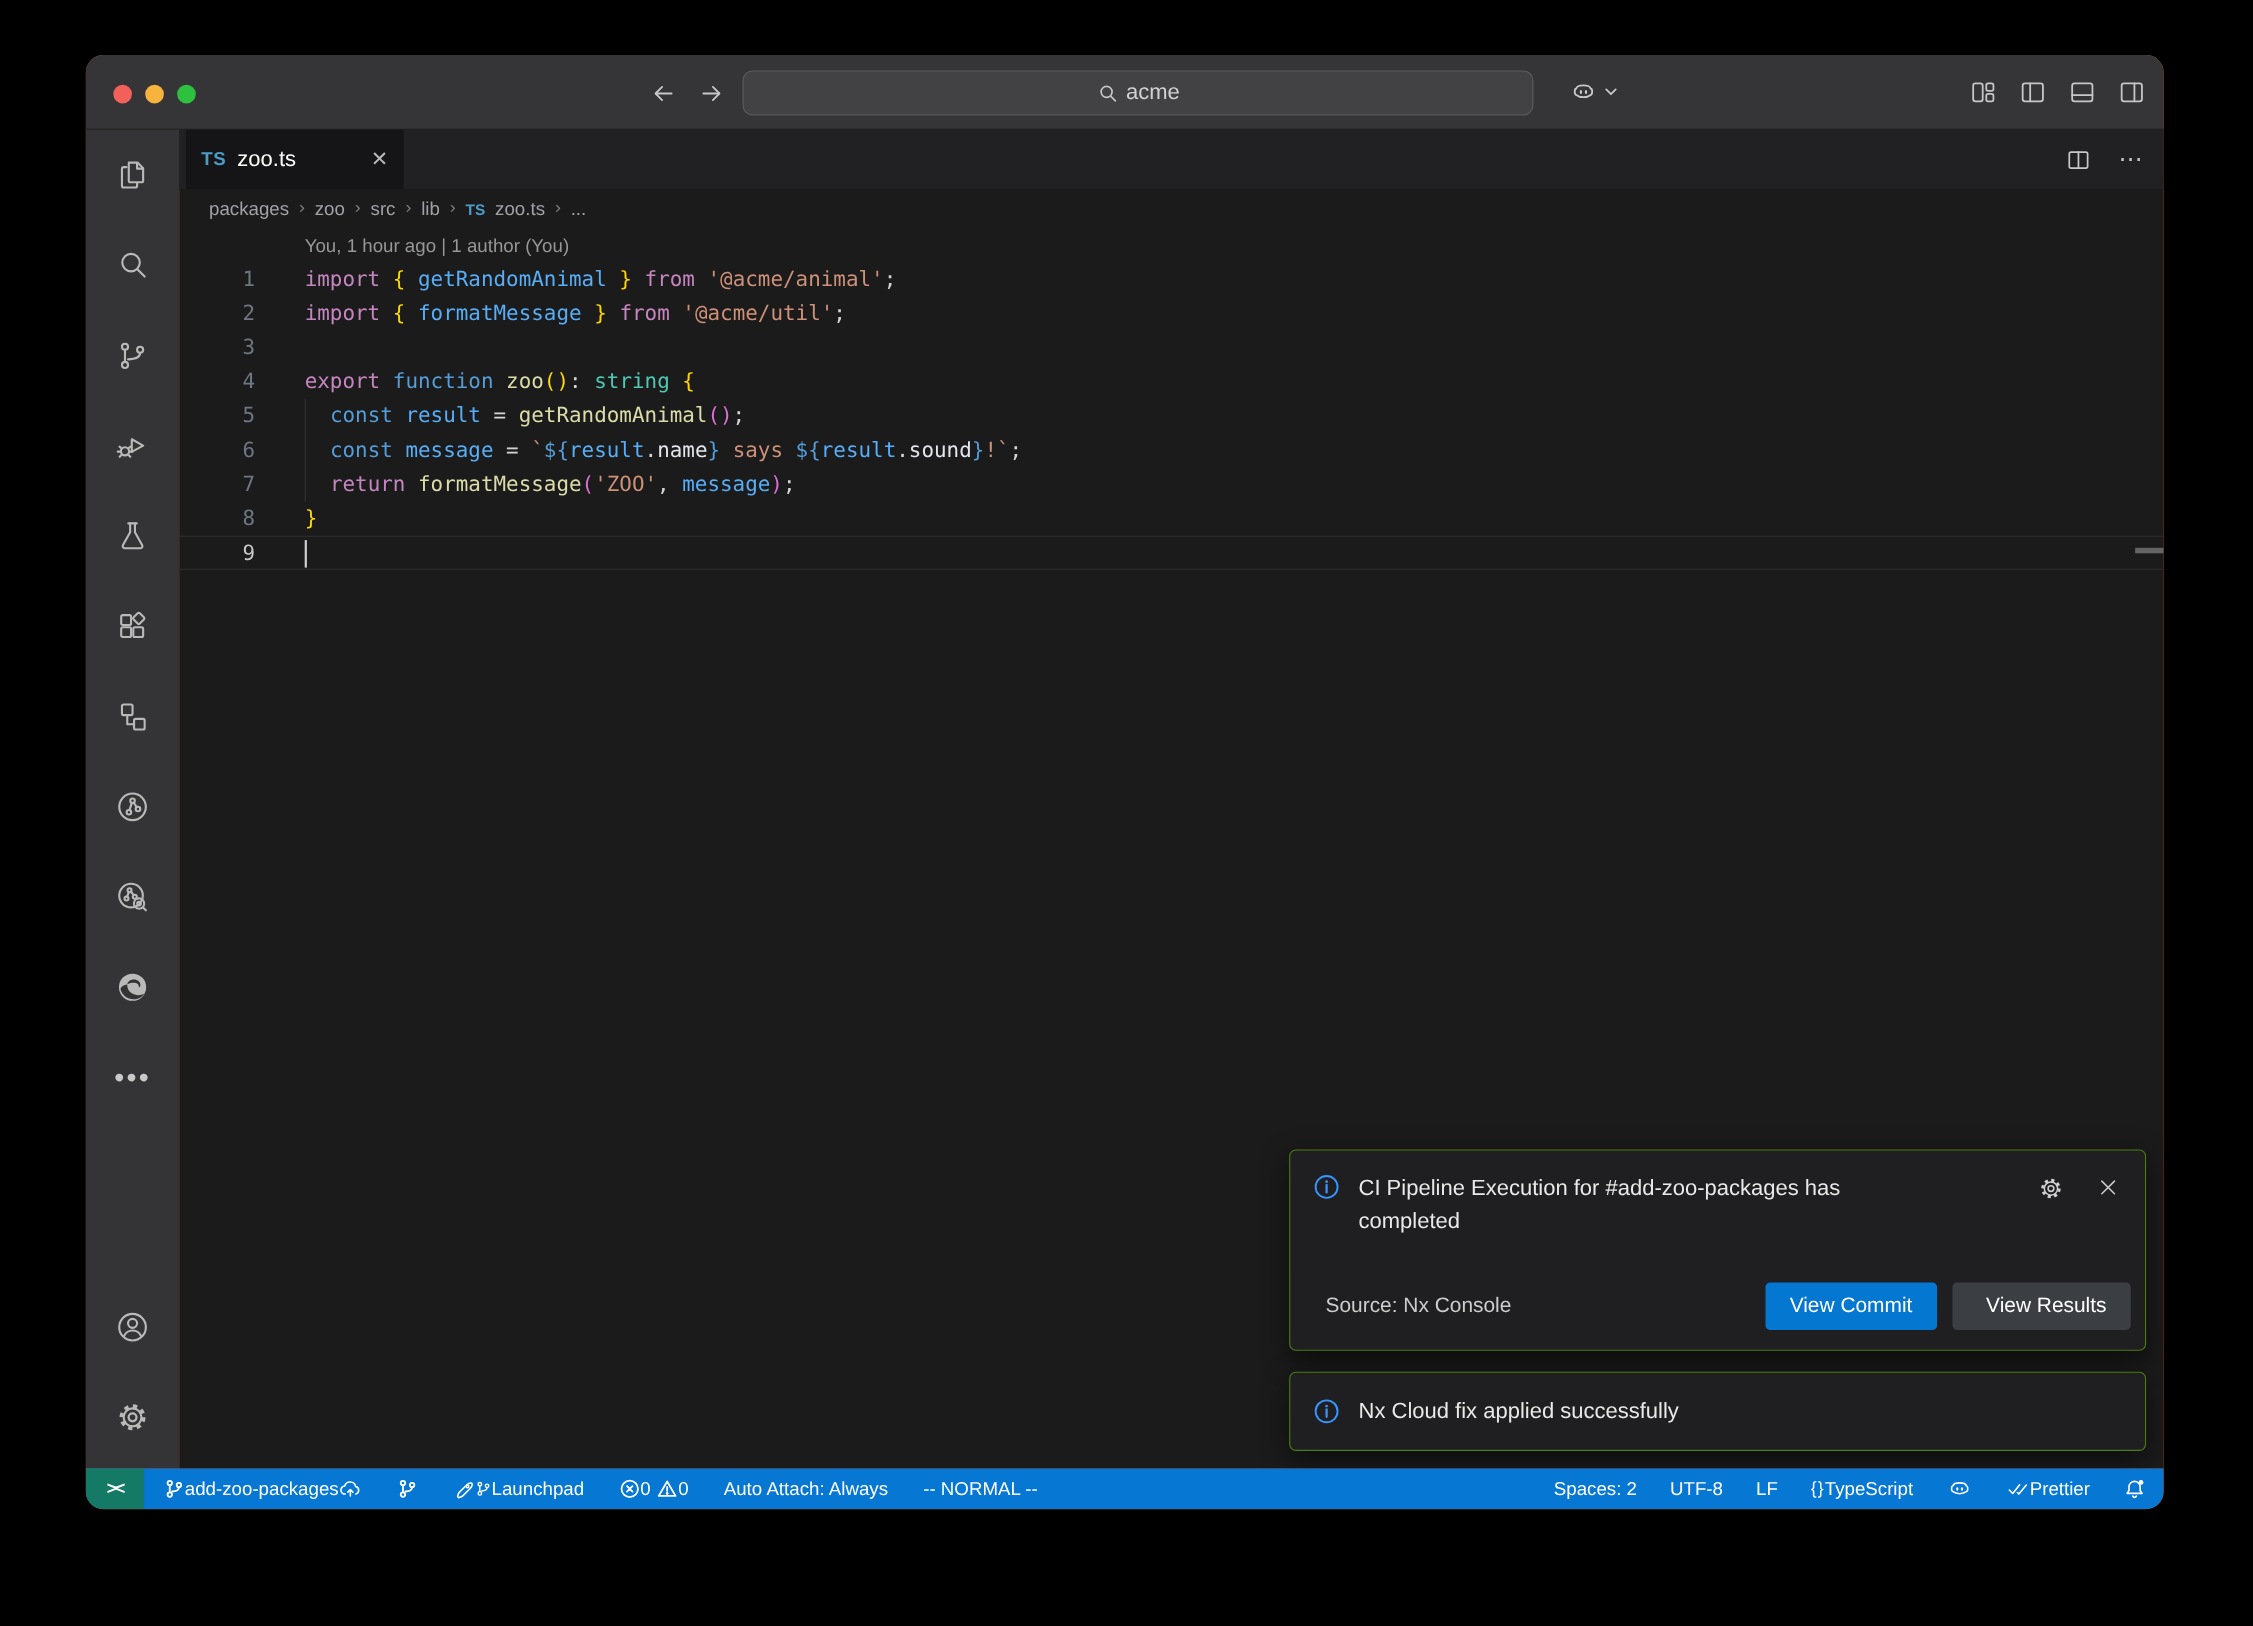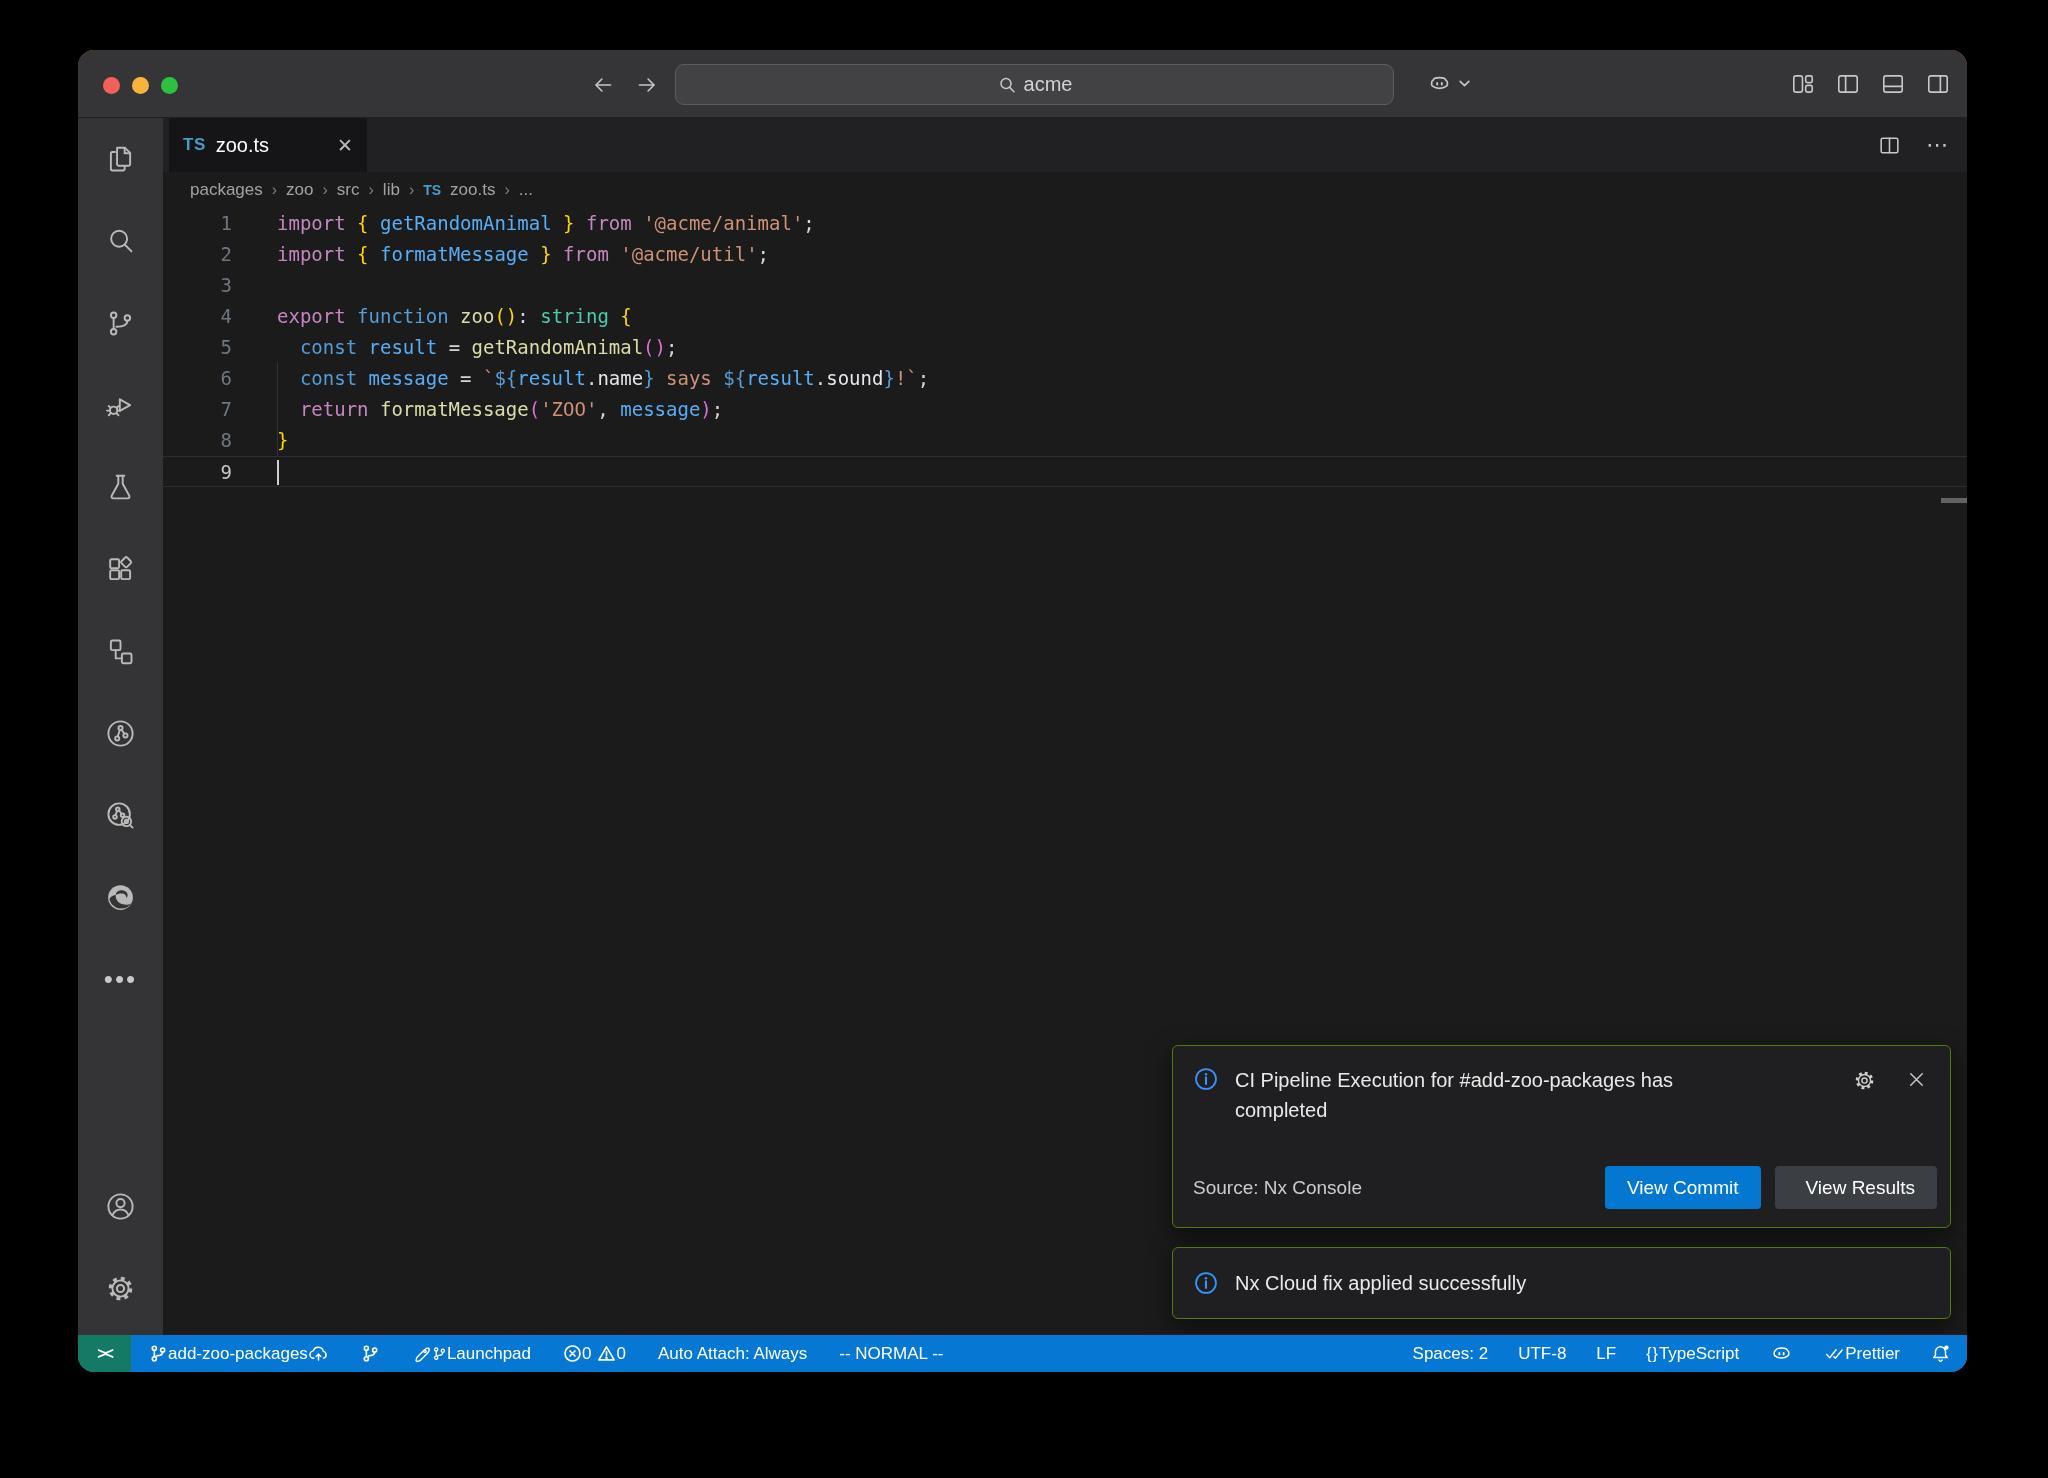--- a/index.html
+++ b/index.html
@@ -61,21 +61,21 @@
 
   
   .toast { position:absolute; left:1094px; width:779px; background:#1f1f21;
            border:1px solid #4d7c0f; border-radius:6px; box-shadow:0 8px 24px rgba(0,0,0,.55);
            color:#e9e9e9; }
   .toast1 { top:995px; height:183px; }
   .toast2 { top:1197px; height:72px; display:flex; align-items:center; padding:0 20px; gap:16px; }
   .toast-head { position:absolute; left:20px; top:20px; display:flex; gap:16px; }
   .toast-msg { width:515px; font-size:20px; line-height:1.48; }
   .toast-tools { position:absolute; right:22px; top:22px; display:flex; gap:28px; color:#cfcfcf; }
-  .toast-foot { position:absolute; left:20px; right:13px; bottom:18px; display:flex; align-items:center; }
+  .toast-foot { position:absolute; left:32px; right:13px; bottom:18px; display:flex; align-items:center; }
   .toast-source { color:#cccccc; font-size:19px; }
   .toast-buttons { margin-left:auto; display:flex; gap:14px; }
   .btn { height:43px; padding:0 22px; border:none; border-radius:4px; font-size:19px;
          color:#fff; font-family:Liberation Sans, sans-serif; display:flex; align-items:center; }
   .btn.primary { background:#0477d1; }
   .btn.secondary { background:#3b3f44;padding-left:31px; }
   .toast2 .toast-msg2 { font-size:20px; }
 
   
   .statusbar { position:absolute; left:0; bottom:0; width:100%; height:37px; background:#0677d3;
@@ -277,20 +277,24 @@
         <span class="sep">›</span>
       <span>lib</span>
         <span class="sep">›</span>
       <span class="ts-mini">TS</span>
       <span>zoo.ts</span>
         <span class="sep">›</span>
       <span>...</span>
     </div>
 
     <div class="code-area">
+      <div class="crow">
+        <span class="ln"></span>
+        <span class="blame">You, 1 hour ago | 1 author (You)</span>
+      </div>
       <div class="crow"><span class="ln">1</span><span class="ctext"><span style="color: rgb(197, 134, 192);">import</span><span style="color: rgb(212, 212, 212);"> </span><span style="color: rgb(255, 215, 0);">{</span><span style="color: rgb(212, 212, 212);"> </span><span style="color: rgb(88, 174, 246);">getRandomAnimal</span><span style="color: rgb(212, 212, 212);"> </span><span style="color: rgb(255, 215, 0);">}</span><span style="color: rgb(212, 212, 212);"> </span><span style="color: rgb(197, 134, 192);">from</span><span style="color: rgb(212, 212, 212);"> </span><span style="color: rgb(206, 145, 120);">'@acme/animal'</span><span style="color: rgb(212, 212, 212);">;</span></span></div>
       <div class="crow"><span class="ln">2</span><span class="ctext"><span style="color: rgb(197, 134, 192);">import</span><span style="color: rgb(212, 212, 212);"> </span><span style="color: rgb(255, 215, 0);">{</span><span style="color: rgb(212, 212, 212);"> </span><span style="color: rgb(88, 174, 246);">formatMessage</span><span style="color: rgb(212, 212, 212);"> </span><span style="color: rgb(255, 215, 0);">}</span><span style="color: rgb(212, 212, 212);"> </span><span style="color: rgb(197, 134, 192);">from</span><span style="color: rgb(212, 212, 212);"> </span><span style="color: rgb(206, 145, 120);">'@acme/util'</span><span style="color: rgb(212, 212, 212);">;</span></span></div>
       <div class="crow"><span class="ln">3</span><span class="ctext"></span></div>
       <div class="crow"><span class="ln">4</span><span class="ctext"><span style="color: rgb(197, 134, 192);">export</span><span style="color: rgb(212, 212, 212);"> </span><span style="color: rgb(86, 156, 214);">function</span><span style="color: rgb(212, 212, 212);"> </span><span style="color: rgb(220, 220, 170);">zoo</span><span style="color: rgb(255, 215, 0);">(</span><span style="color: rgb(255, 215, 0);">)</span><span style="color: rgb(212, 212, 212);">:</span><span style="color: rgb(212, 212, 212);"> </span><span style="color: rgb(78, 201, 176);">string</span><span style="color: rgb(212, 212, 212);"> </span><span style="color: rgb(255, 215, 0);">{</span></span></div>
       <div class="crow"><span class="ln">5</span><span class="ctext"><span style="color: rgb(212, 212, 212);">  </span><span style="color: rgb(86, 156, 214);">const</span><span style="color: rgb(212, 212, 212);"> </span><span style="color: rgb(88, 174, 246);">result</span><span style="color: rgb(212, 212, 212);"> = </span><span style="color: rgb(220, 220, 170);">getRandomAnimal</span><span style="color: rgb(218, 112, 214);">(</span><span style="color: rgb(218, 112, 214);">)</span><span style="color: rgb(212, 212, 212);">;</span></span></div>
       <div class="crow"><span class="ln">6</span><span class="ctext"><span style="color: rgb(212, 212, 212);">  </span><span style="color: rgb(86, 156, 214);">const</span><span style="color: rgb(212, 212, 212);"> </span><span style="color: rgb(88, 174, 246);">message</span><span style="color: rgb(212, 212, 212);"> = </span><span style="color: rgb(206, 145, 120);">`</span><span style="color: rgb(86, 156, 214);">${</span><span style="color: rgb(88, 174, 246);">result</span><span style="color: rgb(212, 212, 212);">.</span><span style="color: rgb(228, 230, 235);">name</span><span style="color: rgb(86, 156, 214);">}</span><span style="color: rgb(206, 145, 120);"> says </span><span style="color: rgb(86, 156, 214);">${</span><span style="color: rgb(88, 174, 246);">result</span><span style="color: rgb(212, 212, 212);">.</span><span style="color: rgb(228, 230, 235);">sound</span><span style="color: rgb(86, 156, 214);">}</span><span style="color: rgb(206, 145, 120);">!`</span><span style="color: rgb(212, 212, 212);">;</span></span></div>
       <div class="crow"><span class="ln">7</span><span class="ctext"><span style="color: rgb(212, 212, 212);">  </span><span style="color: rgb(197, 134, 192);">return</span><span style="color: rgb(212, 212, 212);"> </span><span style="color: rgb(220, 220, 170);">formatMessage</span><span style="color: rgb(218, 112, 214);">(</span><span style="color: rgb(206, 145, 120);">'ZOO'</span><span style="color: rgb(212, 212, 212);">, </span><span style="color: rgb(88, 174, 246);">message</span><span style="color: rgb(218, 112, 214);">)</span><span style="color: rgb(212, 212, 212);">;</span></span></div>
       <div class="crow"><span class="ln">8</span><span class="ctext"><span style="color: rgb(255, 215, 0);">}</span></span></div>
       <div class="crow current"><span class="ln">9</span><span class="ctext"><span class="cursor"></span></span></div>
 

